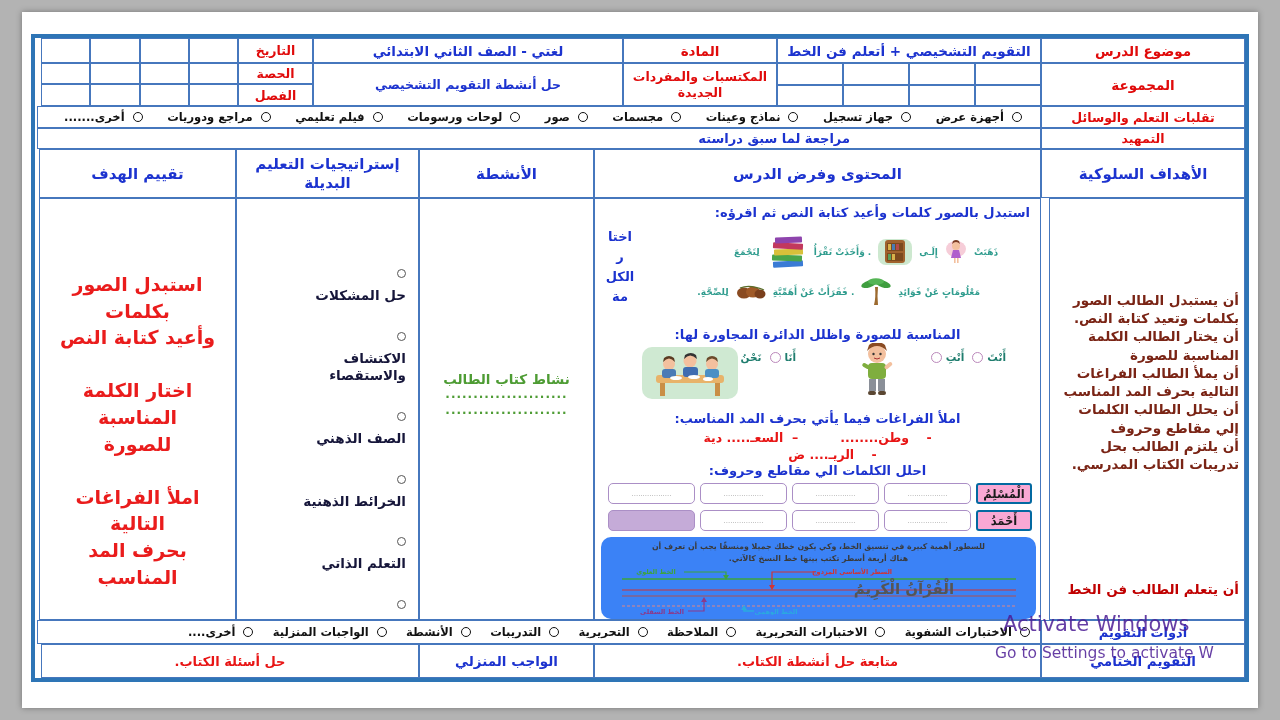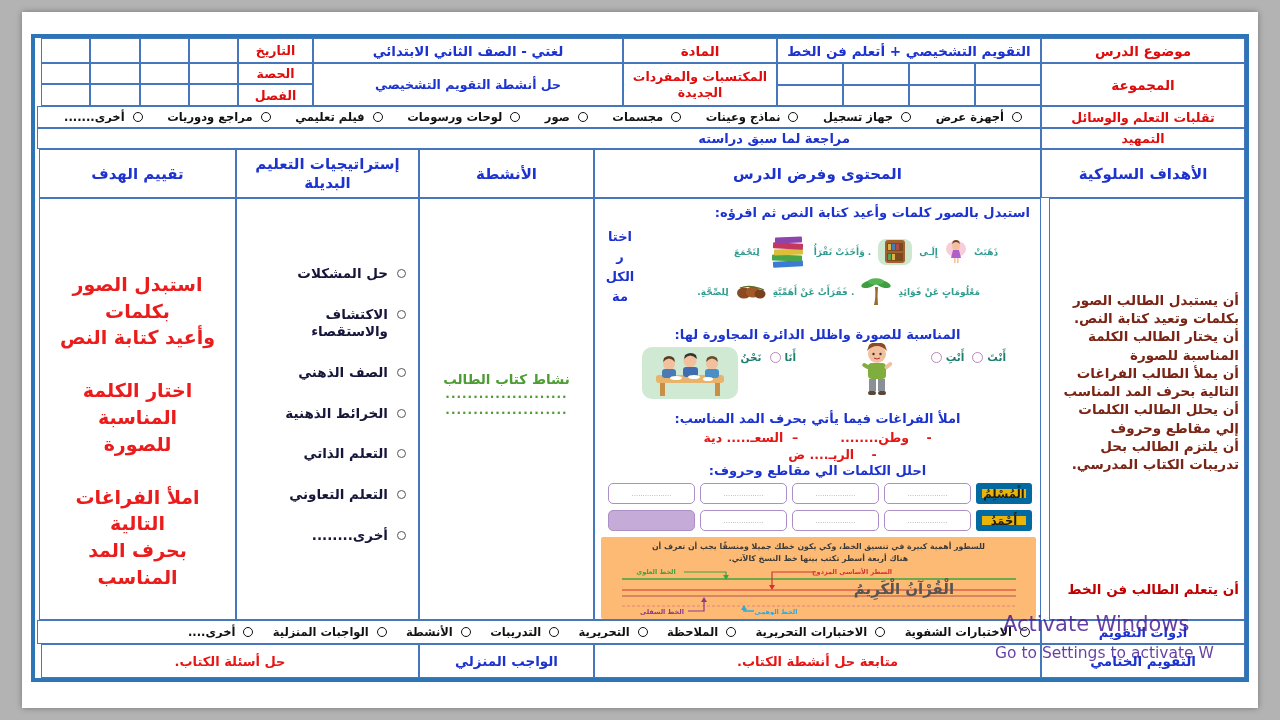--- a/index.html
+++ b/index.html
@@ -31,43 +31,43 @@
   .sec-d { display:grid; grid-template-columns:204px 447px 175px 183px 197px; grid-template-rows:49px 422px; flex:1; }
   .main-h { font-size:15px; }
   .body-cell { position:relative; align-items:flex-start; justify-content:flex-start; }
 
   .objectives-text { position:absolute; top:92px; right:5px; left:4px; color:#7a2415; font-weight:700; font-size:13.5px; line-height:1.35; text-align:right; white-space:pre-line; }
   .objectives-last { position:absolute; top:382px; right:5px; color:#c00000; font-weight:700; font-size:13.5px; text-align:right; }
 
   .assessment-text { position:absolute; top:72px; right:6px; left:6px; color:#ea1c1c; font-weight:700; font-size:19px; line-height:1.4; text-align:center; white-space:pre-line; }
 
   .strategies { position:absolute; top:66px; right:12px; left:8px; display:flex; flex-direction:column; gap:24px; }
-  .strat-item { display:flex; direction:rtl; align-items:flex-start; gap:9px; color:#16163a; font-weight:700; font-size:13.5px; line-height:1.25; text-align:right; }
+  .strat-item { display:flex; direction:rtl; align-items:flex-start; gap:9px; color:#16163a; font-weight:700; font-size:13.5px; line-height:1.25; text-align:right;flex-direction:column; }
   .strat-bullet { width:9px; height:9px; border:1.7px solid #555; border-radius:50%; margin-top:4px; flex:0 0 auto; }
   .strat-item:nth-child(2) { max-width:125px; }
 
   .activities-block { position:absolute; top:172px; right:0; left:0; text-align:center; }
   .activities-title { color:#4e9c34; font-weight:700; font-size:13.5px; }
   .activities-dots { color:#4e9c34; font-weight:700; font-size:12px; letter-spacing:1px; white-space:pre-line; line-height:1.3; }
 
   
   .content-col { direction:rtl; }
   .c-abs { position:absolute; }
   .c-head { color:#1c33cf; font-weight:700; font-size:13px; white-space:nowrap; }
   .side-word { left:3px; top:28px; width:44px; color:#1c33cf; font-weight:700; font-size:13px; text-align:center; white-space:pre-line; line-height:1.55; }
   .ex-row { display:flex; direction:rtl; align-items:center; gap:7px; color:#2f9c8e; font-weight:700; font-size:9px; }
   .opt-group { display:flex; flex-direction:row; gap:8px; }
   .opt { display:flex; direction:ltr; align-items:center; gap:4px; color:#1f7d6e; font-weight:700; font-size:10.5px; }
   .opt-circle { width:11px; height:11px; border:1.3px solid #bb88bb; border-radius:50%; display:inline-block; }
   .fill-line { color:#e81515; font-weight:700; font-size:12.5px; white-space:pre; }
   .an-row { display:flex; direction:rtl; align-items:center; gap:5px; margin-bottom:6px; }
-  .an-label { width:56px; height:21px; background:#eab308; border:6px solid #0369a1; border-radius:3px; color:#1b1b1b; font-weight:700; font-size:11.5px; display:flex; align-items:center; justify-content:center; }
+  .an-label { width:56px; height:21px; background:#f9a8d4; border:2px solid #0369a1; border-radius:3px; color:#1b1b1b; font-weight:700; font-size:11.5px; display:flex; align-items:center; justify-content:center; }
   .an-box { width:87px; height:21px; background:#fff; border:1px solid #ab8fc6; border-radius:5px; color:#999; font-size:7px; display:flex; align-items:center; justify-content:center; overflow:hidden; }
   .an-box.solid { background:#c5abd8; color:transparent; }
-  .gray-box { background:#fdba74; border-radius:2px; }
+  .gray-box { background:#3b82f6; border-radius:10px; }
   .gray-text { color:#3a3a3a; font-size:7.8px; font-weight:700; text-align:center; line-height:1.5; white-space:pre-line; padding-top:4px; }
 
   
   .sec-e { display:grid; grid-template-columns:204px 1004px; height:24px; }
   .sec-f { display:grid; grid-template-columns:204px 447px 175px 378px; flex:1; }
   .tools-row { display:flex; align-items:center; justify-content:space-between; direction:rtl; padding:0 10px 0 150px; }
 
   .watermark { position:absolute; color:#4c1d95; opacity:.85; z-index:5; font-family:"DejaVu Sans", sans-serif; }
   .wm1 { left:1003px; top:612px; font-size:21px; }
   .wm2 { left:995px; top:644px; font-size:15.5px; }

